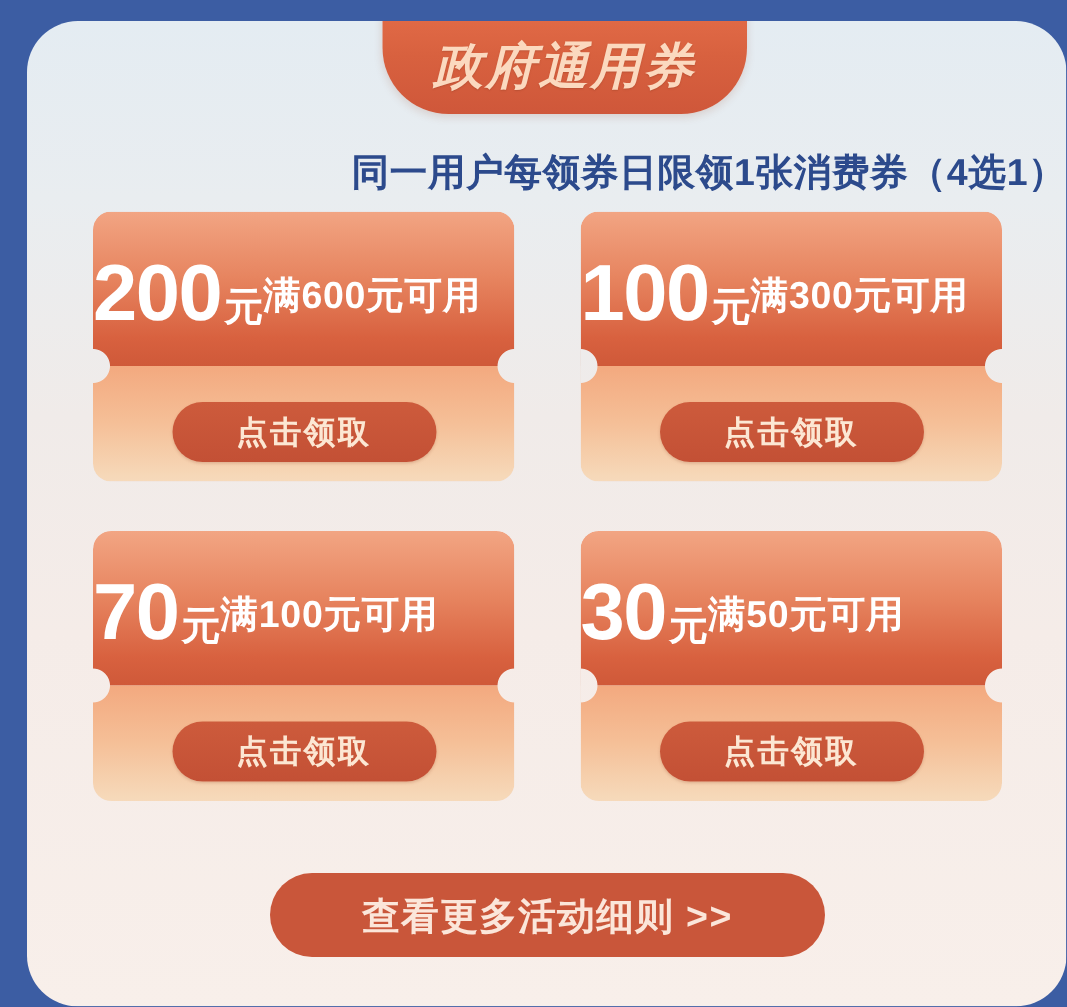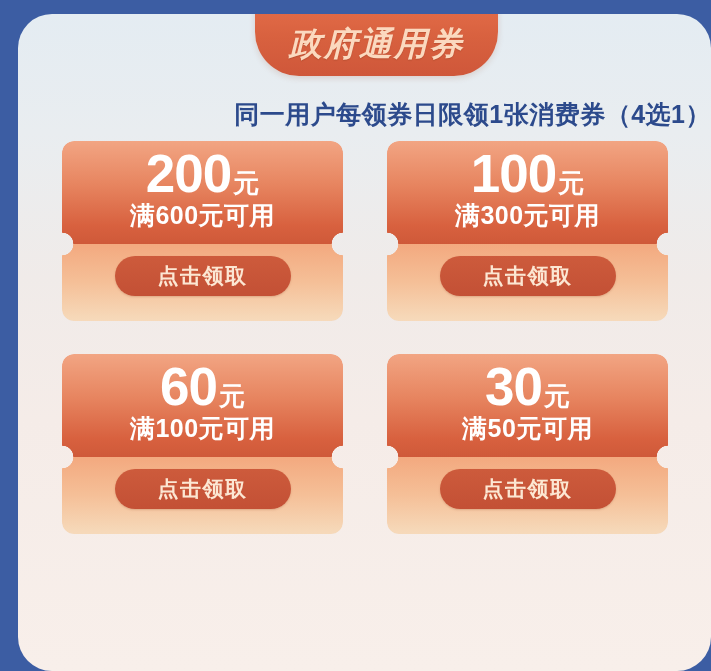--- a/index.html
+++ b/index.html
@@ -109,21 +109,21 @@
       radial-gradient(circle 11px at 281px 103px, transparent 0 11px, #000 11.6px);
     mask-composite: intersect;
   }
   .coupon-top {
     position: absolute;
     left: 0; top: 0;
     width: 281px;
     height: 103px;
     background: linear-gradient(180deg, #f2a583 0%, #e78560 42%, #d8613f 82%, #cf5939 100%);
     display: flex;
-    flex-direction: column;
+    flex-direction: row;
     align-items: center;
     justify-content: flex-start;
     padding-top: 6px;
     box-sizing: border-box;
   }
   .amount-row {
     display: flex;
     align-items: baseline;
     justify-content: center;
     color: #ffffff;
@@ -149,21 +149,21 @@
   }
   .coupon-bottom {
     position: absolute;
     left: 0; top: 103px;
     width: 281px;
     height: 99px;
     background: linear-gradient(180deg, #f3a97f 0%, #f5bf97 38%, #f6d8b8 74%, #f7e3ca 100%);
     display: flex;
     align-items: flex-start;
     justify-content: center;
-    padding-top: 12px;
+    padding-top: 24px;
     box-sizing: border-box;
   }
   .claim-btn {
     width: 176px;
     height: 40px;
     border-radius: 20px;
     background: linear-gradient(180deg, #cd5b3c 0%, #c35035 100%);
     color: #fce7d3;
     font-size: 21px;
     font-weight: bold;
@@ -235,21 +235,21 @@
           <div class="condition">满300元可用</div>
         </div>
         <div class="coupon-bottom">
           <button class="claim-btn">点击领取</button>
         </div>
       </div>
 
       <div class="coupon">
         <div class="coupon-top">
           <div class="amount-row">
-            <span class="amount-num">60</span>
+            <span class="amount-num">70</span>
             <span class="amount-unit">元</span>
           </div>
           <div class="condition">满100元可用</div>
         </div>
         <div class="coupon-bottom">
           <button class="claim-btn">点击领取</button>
         </div>
       </div>
 
       <div class="coupon">
@@ -260,15 +260,16 @@
           </div>
           <div class="condition">满50元可用</div>
         </div>
         <div class="coupon-bottom">
           <button class="claim-btn">点击领取</button>
         </div>
       </div>
 
     </div>
 
+    <button class="rules-btn">查看更多活动细则 &gt;&gt;</button>
 
   </div>
 </div>
 
 </body></html>

